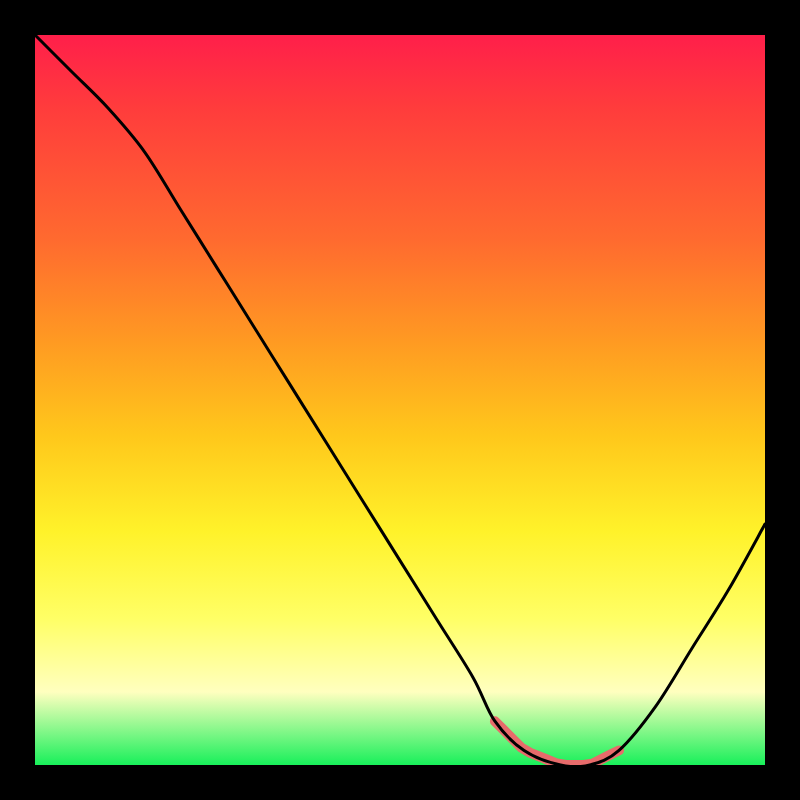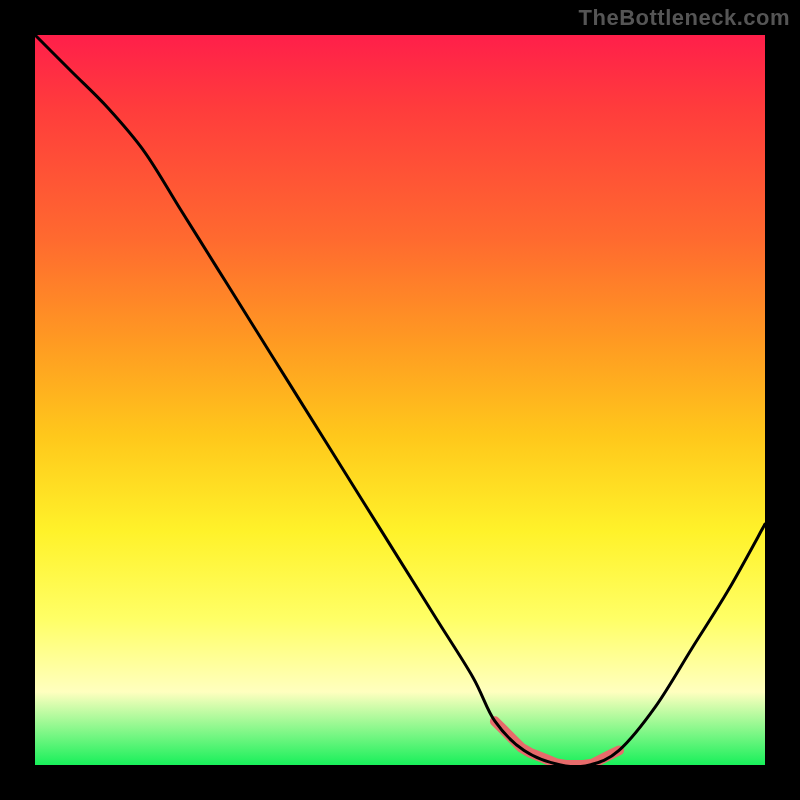--- a/index.html
+++ b/index.html
@@ -64,21 +64,20 @@
     stroke-width: 10;
     stroke-linecap: round;
     stroke-linejoin: round;
   }
 </style>
 </head>
 <body>
 
 <div class="stage">
 
-  <div class="watermark">TheBottleneck.com</div>
 
   <div class="plot">
     <svg viewBox="0 0 730 730" preserveAspectRatio="none">
       <path id="flat-path" class="flat-band" d="M 459.9 686.2 L 468.7642857142857 695.0642857142857 L 477.6285714285715 703.9285714285714 L 486.4928571428571 712.7928571428571 L 495.3571428571429 717.9028571428571 L 504.2214285714286 721.4485714285714 L 513.0857142857144 724.9942857142858 L 521.9499999999999 728.54 L 530.8142857142857 730 L 539.6785714285714 730 L 548.5428571428571 730 L 557.4071428571428 728.6964285714286 L 566.2714285714286 724.2642857142857 L 575.1357142857144 719.8321428571428 L 584 715.4"></path>
       <path id="main-path" class="curve-main" d="M 0 0 C 6.083333333333333 6.083333333333333, 24.333333333333336 24.333333333333336, 36.5 36.5 C 48.666666666666664 48.666666666666664, 60.833333333333336 59.61666666666665, 73 73 C 85.16666666666667 86.38333333333334, 97.33333333333333 99.76666666666672, 109.5 116.80000000000007 C 121.66666666666667 133.8333333333334, 133.83333333333334 155.7333333333334, 146 175.20000000000005 C 158.16666666666666 194.66666666666669, 170.33333333333334 214.1333333333333, 182.5 233.59999999999997 C 194.66666666666666 253.06666666666663, 206.83333333333334 272.5333333333333, 219 292 C 231.16666666666666 311.4666666666667, 243.33333333333331 330.9333333333333, 255.49999999999997 350.4 C 267.66666666666663 369.8666666666667, 279.8333333333333 389.33333333333337, 292 408.8 C 304.1666666666667 428.26666666666665, 316.3333333333333 447.73333333333335, 328.5 467.2 C 340.6666666666667 486.66666666666663, 352.8333333333333 506.1333333333333, 365 525.6 C 377.1666666666667 545.0666666666667, 389.33333333333337 564.5333333333333, 401.50000000000006 584 C 413.66666666666674 603.4666666666667, 428.26666666666665 625.3666666666667, 438 642.4 C 447.73333333333335 659.4333333333333, 451.3833333333333 674.0333333333334, 459.9 686.2 C 468.41666666666663 698.3666666666667, 478.15000000000003 708.1, 489.1 715.4 C 500.05 722.6999999999999, 514.6500000000001 727.5666666666666, 525.6 730 C 536.55 732.4333333333334, 545.0666666666666 732.4333333333334, 554.8 730 C 564.5333333333333 727.5666666666666, 573.05 725.1333333333333, 584 715.4 C 594.95 705.6666666666666, 608.3333333333334 688.6333333333333, 620.5 671.6 C 632.6666666666666 654.5666666666667, 644.8333333333334 632.6666666666667, 657 613.2 C 669.1666666666666 593.7333333333333, 681.3333333333334 575.4833333333333, 693.5 554.8 C 705.6666666666666 534.1166666666666, 723.9166666666666 500.05, 730 489.1"></path>
     </svg>
   </div>
 
 </div>
 

